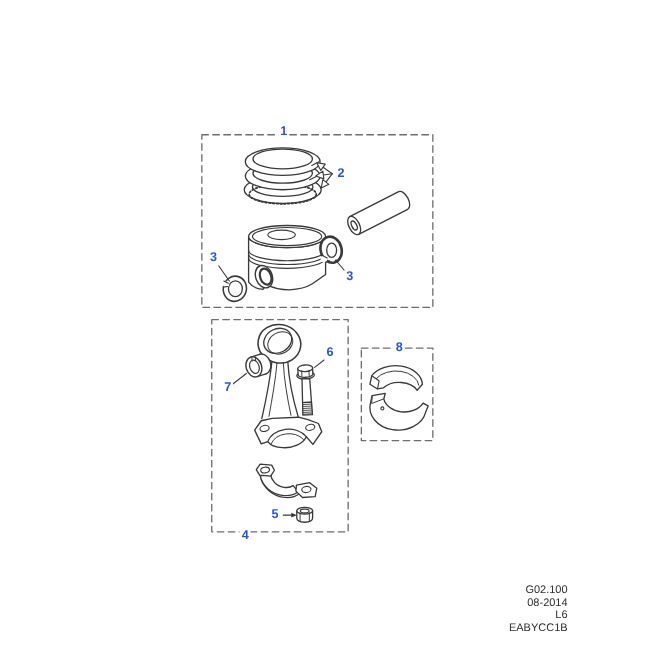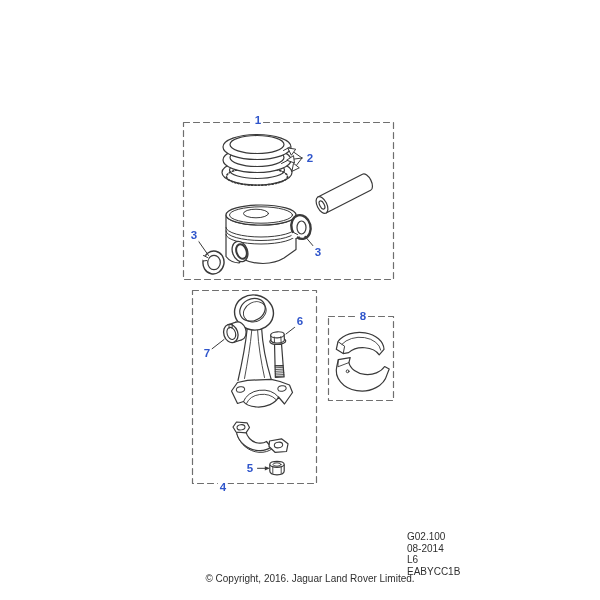--- a/index.html
+++ b/index.html
@@ -8,21 +8,21 @@
     font-family:"Liberation Sans",sans-serif;overflow:hidden;
   }
   .stage svg{position:absolute;left:0;top:0;}
   .callout{
     position:absolute;transform:translate(-50%,-50%);
     font-size:11.5px;font-weight:bold;color:#2f55cb;
     background:#ffffff;padding:0 2px;line-height:1.1;cursor:pointer;
     user-select:none;
   }
   .doc-refs{
-    position:absolute;left:407px;top:531px;width:86px;text-align:left;
+    position:absolute;left:430px;top:531px;width:86px;text-align:right;
     font-size:10px;color:#2f2f2f;line-height:11.5px;
   }
   .doc-refs span{display:block;}
   .copyright{
     position:absolute;left:150px;top:573px;width:320px;text-align:center;
     font-size:10px;color:#2f2f2f;
   }
 </style>
 </head>
 <body>
@@ -171,15 +171,14 @@
   <div class="callout" style="left:207px;top:353px;">7</div>
   <div class="callout" style="left:363px;top:316px;">8</div>
 
   <div class="doc-refs">
     <span>G02.100</span>
     <span>08-2014</span>
     <span>L6</span>
     <span>EABYCC1B</span>
   </div>
 
-  <div class="copyright">© Copyright, 2016. Jaguar Land Rover Limited.</div>
 
 </div>
 
 </body></html>

